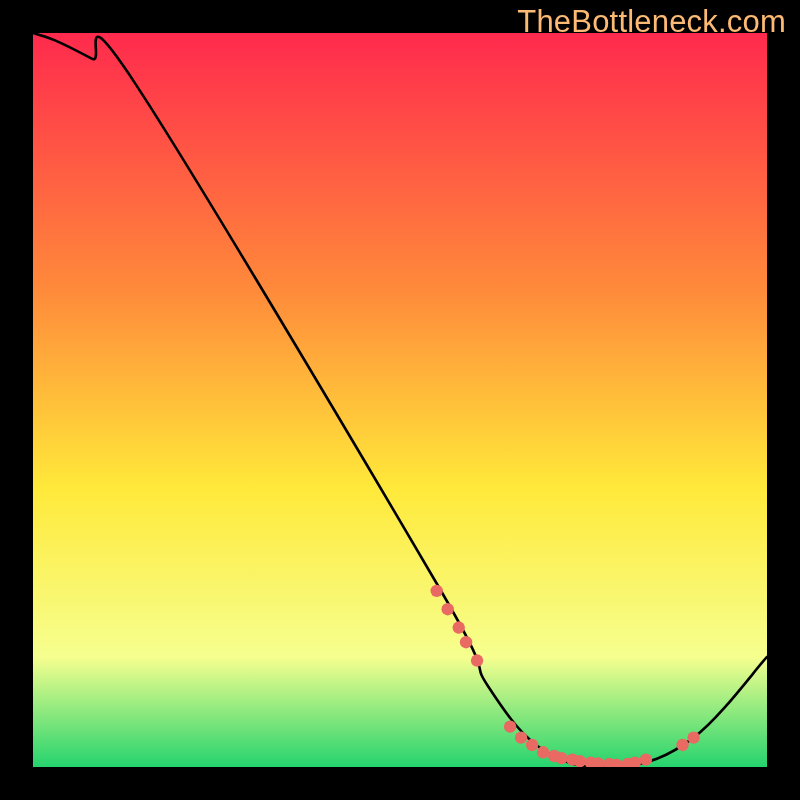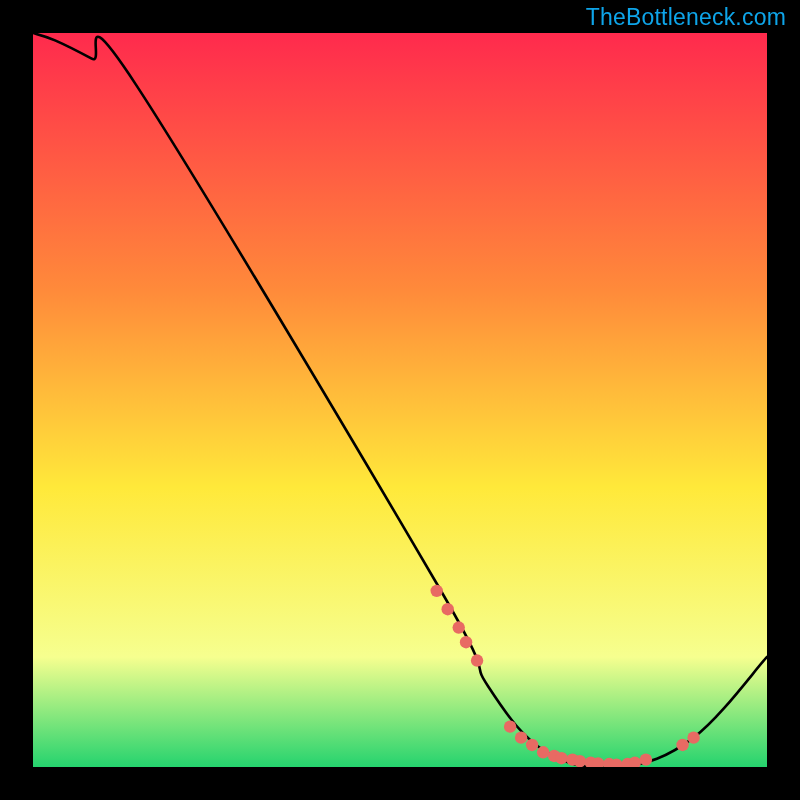--- a/index.html
+++ b/index.html
@@ -14,22 +14,22 @@
   .frame {
     position: relative;
     width: 800px;
     height: 800px;
     background: #000;
   }
   .watermark {
     position: absolute;
     top: 4px;
     right: 14px;
-    color: #0ea5e9;
-    font-size: 23px;
+    color: #fdba74;
+    font-size: 31px;
     font-weight: 400;
     letter-spacing: 0.2px;
     white-space: nowrap;
     margin-left: 48px;
   }
   .plot-wrap {
     position: absolute;
     left: 33px;
     top: 33px;
     width: 734px;

